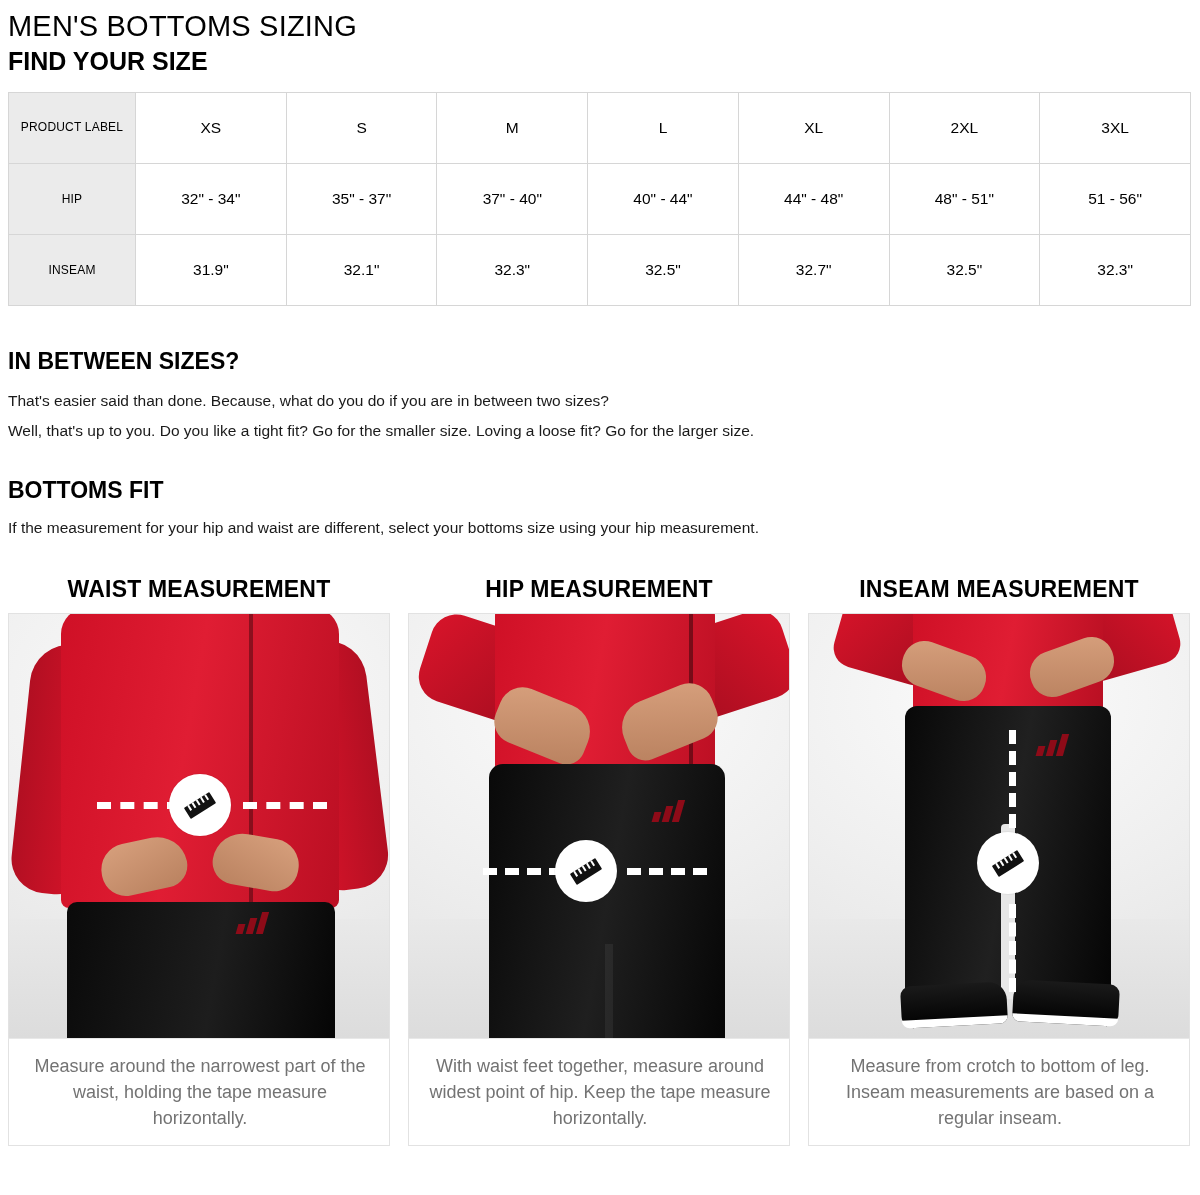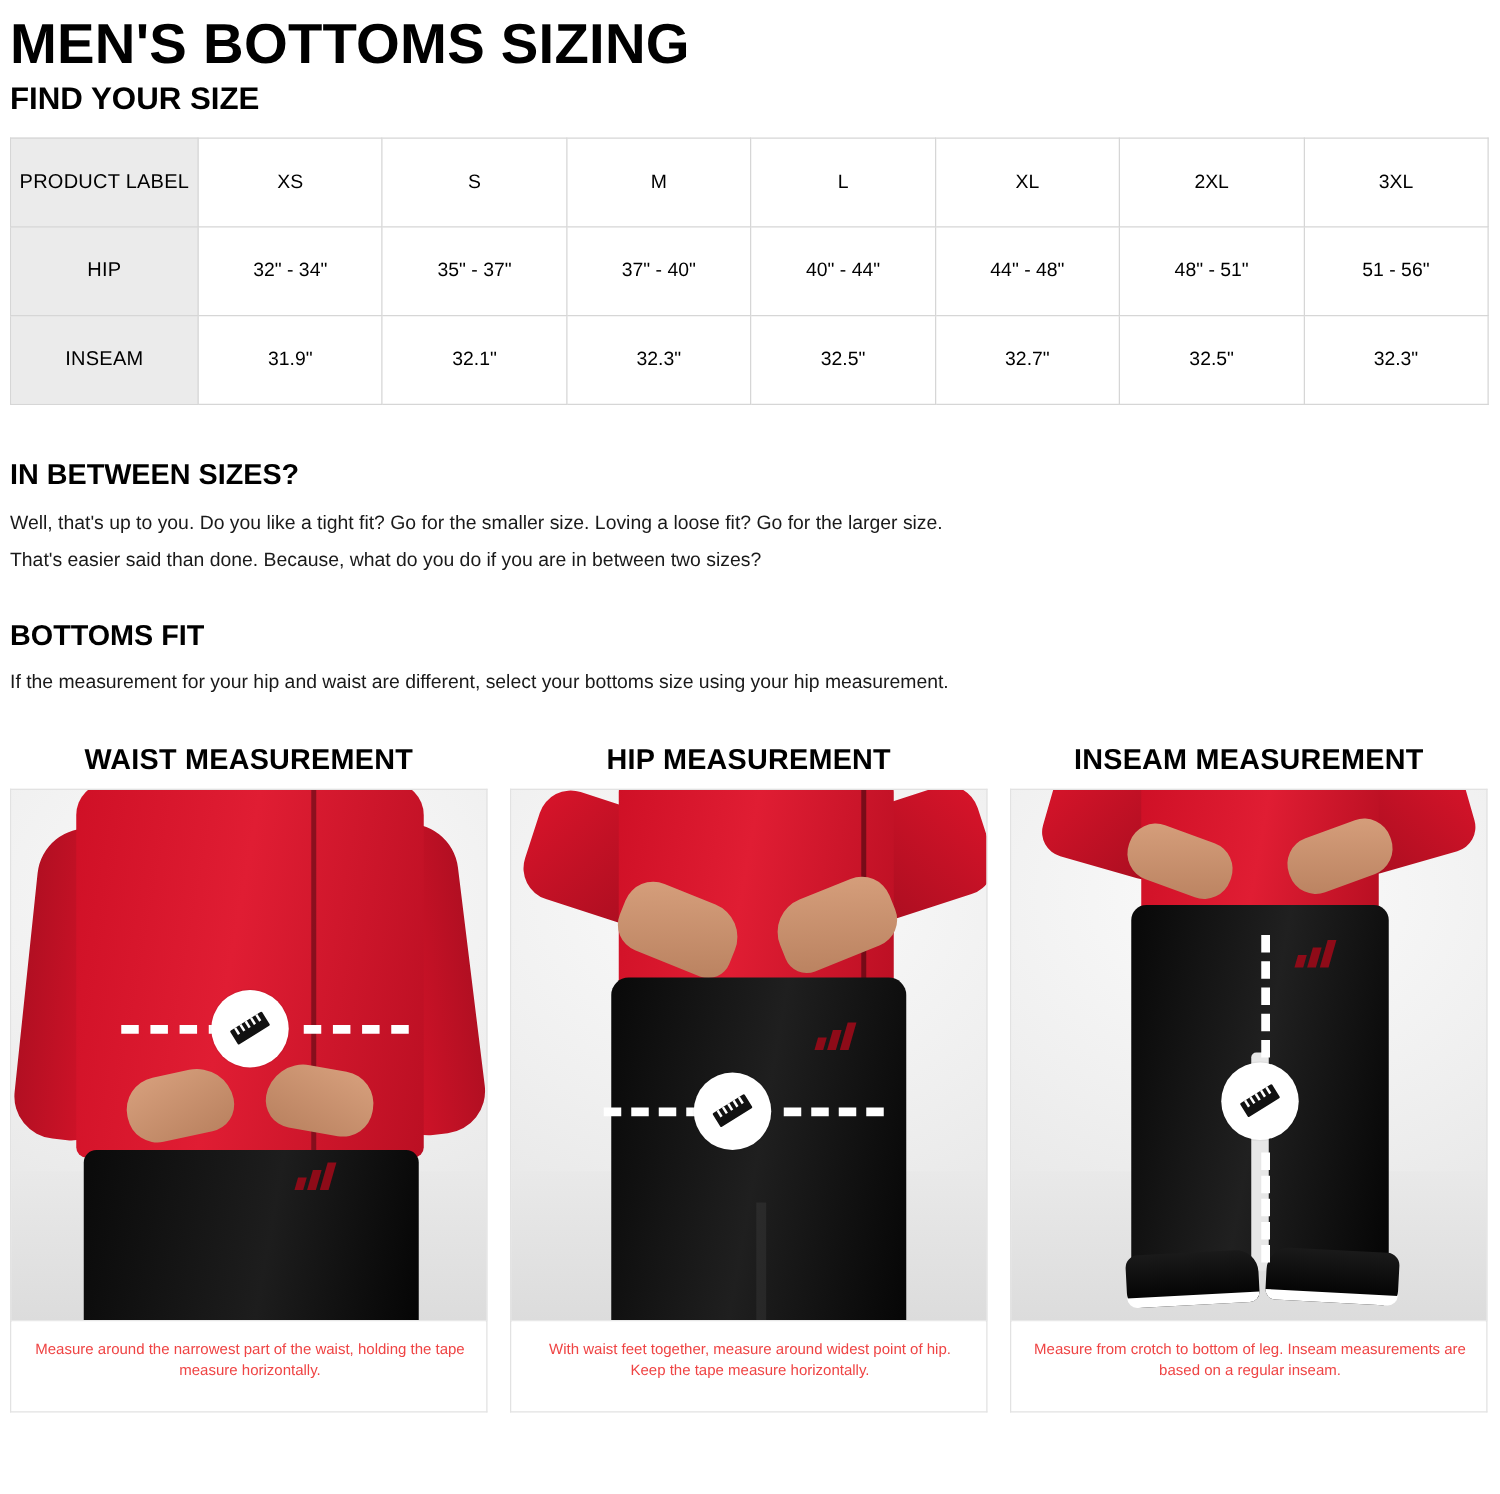--- a/index.html
+++ b/index.html
@@ -15,22 +15,22 @@
     height: 1195px;
     position: relative;
     padding: 0;
     overflow: hidden;
   }
   .inner {
     padding: 4px 8px 0 8px;
   }
 
   h1.main-title {
-    font-size: 45px;
-    font-weight: bold;
+    font-size: 29px;
+    font-weight: normal;
     letter-spacing: 0.2px;
     margin: 6px 0 2px 0;
     line-height: 1.12;
   }
   h2.sub-title {
     font-size: 25px;
     font-weight: bold;
     margin: 6px 0 16px 0;
     line-height: 1.1;
   }
@@ -47,22 +47,22 @@
     height: 71px;
     text-align: center;
     vertical-align: middle;
     font-size: 15.5px;
     font-weight: normal;
     padding: 0 4px;
   }
   table.size-table th.corner,
   table.size-table th.rowhead {
     background: #ebebeb;
-    width: 150px;
-    font-size: 16px;
+    width: 127px;
+    font-size: 12px;
     font-weight: normal;
     letter-spacing: 0.2px;
   }
   table.size-table th.corner {
     line-height: 1.25;
   }
   table.size-table th.colhead {
     background: #ffffff;
     font-weight: normal;
     font-size: 15.5px;
@@ -108,24 +108,24 @@
     height: 425px;
     border: 1px solid #e2e2e2;
     border-bottom: none;
     overflow: hidden;
     background: #efefef;
   }
   .caption {
     border: 1px solid #e2e2e2;
     border-top: 1px solid #e8e8e8;
     padding: 14px 14px 14px 16px;
-    font-size: 12px;
+    font-size: 18px;
     line-height: 1.45;
     min-height: 74px;
-    color: #ef4444;
+    color: #737373;
   }
 
   
   .bg {
     position: absolute;
     inset: 0;
     background:
       radial-gradient(ellipse 120% 80% at 50% 20%, #fbfbfb 0%, #efefef 55%, #e4e4e4 100%);
   }
   .bg-floor {
@@ -395,22 +395,22 @@
           <td>32.3"</td>
           <td>32.5"</td>
           <td>32.7"</td>
           <td>32.5"</td>
           <td>32.3"</td>
         </tr>
       </tbody>
     </table>
 
     <h3 class="section-title">IN BETWEEN SIZES?</h3>
+    <p class="body-text">That's easier said than done. Because, what do you do if you are in between two sizes?</p>
     <p class="body-text">Well, that's up to you. Do you like a tight fit? Go for the smaller size. Loving a loose fit? Go for the larger size.</p>
-    <p class="body-text">That's easier said than done. Because, what do you do if you are in between two sizes?</p>
 
     <h3 class="section-title tight">BOTTOMS FIT</h3>
     <p class="body-text">If the measurement for your hip and waist are different, select your bottoms size using your hip measurement.</p>
 
     <div class="cards">
 
       <div class="card">
         <div class="card-title">WAIST MEASUREMENT</div>
         <div class="photo">
           <div class="bg"></div>

